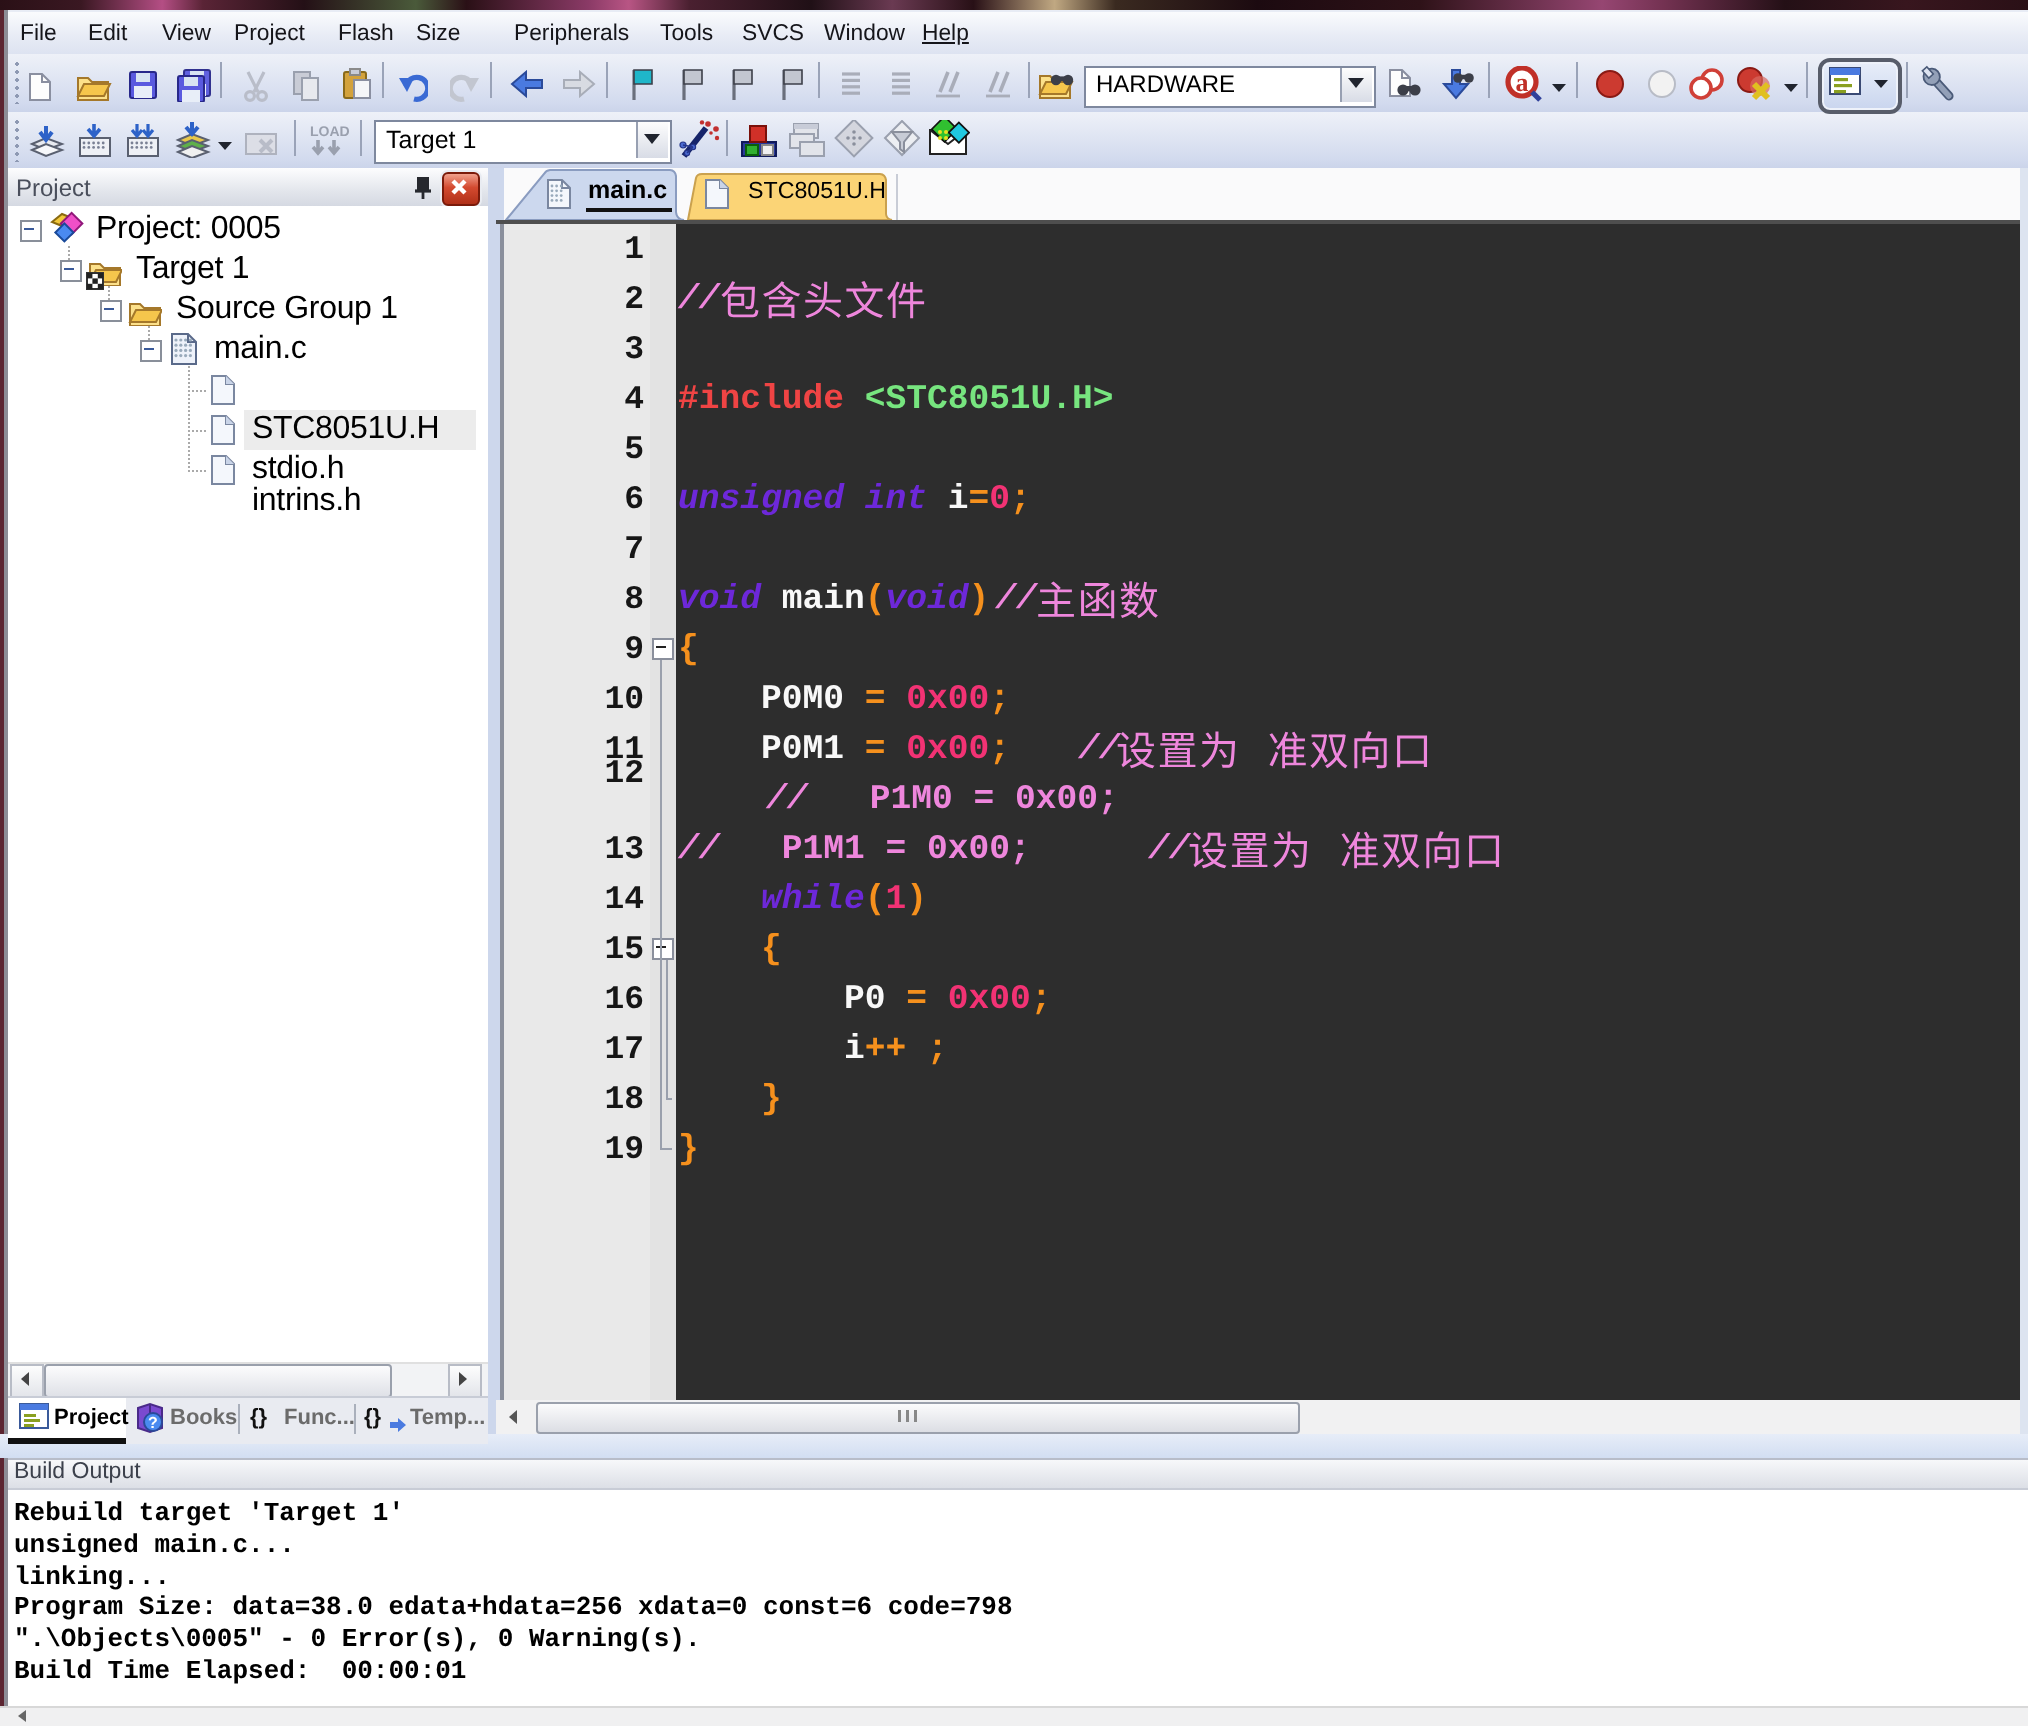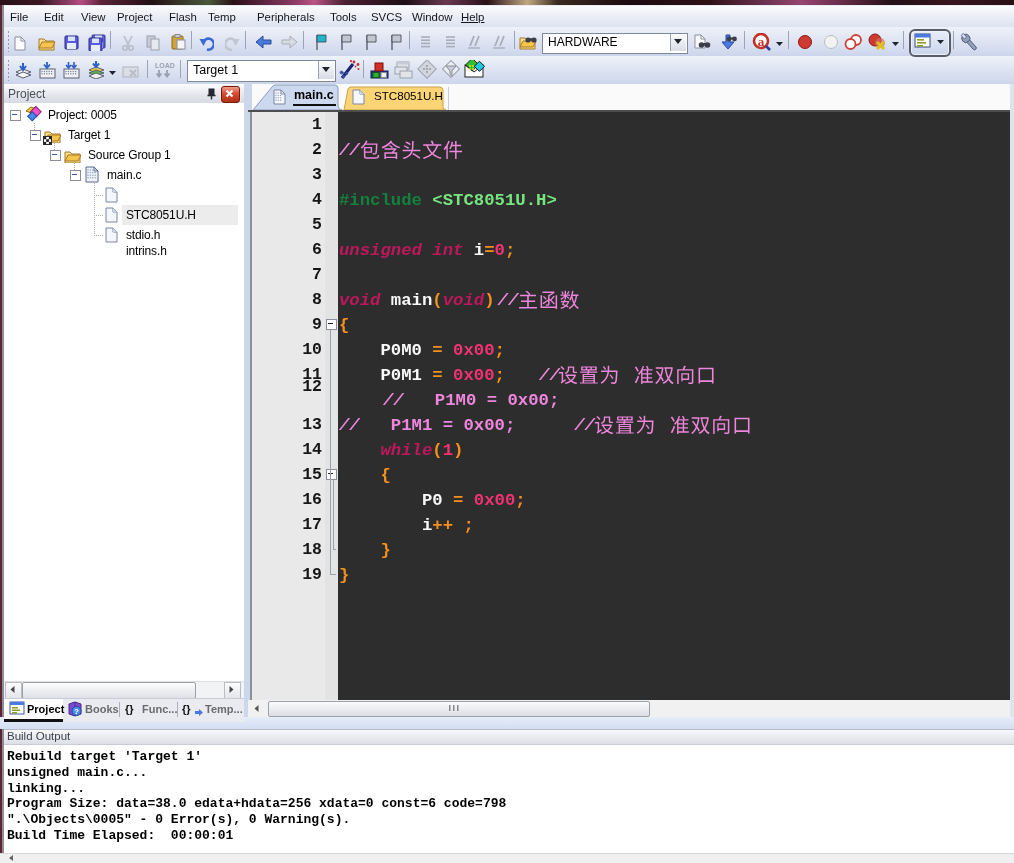--- a/index.html
+++ b/index.html
@@ -3,51 +3,51 @@
 html,body{margin:0;padding:0;background:#fff;}
 body{width:1014px;height:863px;position:relative;overflow:hidden;
  font-family:"Liberation Sans",sans-serif;-webkit-font-smoothing:antialiased;}
 .ab{position:absolute;}
 .menui{position:absolute;top:0;height:22px;line-height:22px;font-size:11.4px;color:#15151a;}
 .tsep{position:absolute;top:4px;width:1px;height:18px;background:#9aa3b8;}
 .grip{position:absolute;top:3px;width:3px;height:20px;
  background-image:radial-gradient(circle,#8e99b3 35%,transparent 40%);background-size:3px 4px;}
 .cl{position:absolute;left:339px;white-space:pre;font-family:"Liberation Mono",monospace;
  font-size:17.3px;font-weight:bold;line-height:25px;height:25px;color:#f8f8f8;}
-.kw{color:#be185d;font-style:italic;}
+.kw{color:#6d28d9;font-style:italic;}
 .cm{color:#ee86dc;}
 .cmi{color:#ee86dc;font-style:italic;}
 .num{color:#f23274;}
 .op{color:#f5901d;}
-.pp{color:#15803d;}
+.pp{color:#ef4444;}
 .str{color:#77e57f;}
 .ln{position:absolute;left:252px;width:70px;text-align:right;font-family:"Liberation Mono",monospace;
  font-size:16.5px;font-weight:bold;line-height:25px;height:25px;color:#161616;}
 .bo{position:absolute;left:7px;white-space:pre;font-family:"Liberation Mono",monospace;
  font-size:13px;font-weight:bold;color:#000;line-height:15.8px;}
-.treelbl{position:absolute;font-size:12px;color:#000;white-space:nowrap;letter-spacing:-0.15px;}
+.treelbl{position:absolute;font-size:16px;color:#000;white-space:nowrap;letter-spacing:-0.15px;}
 .dotv{position:absolute;width:1px;background-image:linear-gradient(#aaa 1px,transparent 1px);background-size:1px 2px;}
 .doth{position:absolute;height:1px;background-image:linear-gradient(90deg,#aaa 1px,transparent 1px);background-size:2px 1px;}
 .ebox{position:absolute;width:9px;height:9px;background:#fff;border:1px solid #898f9a;}
 .ebox:after{content:"";position:absolute;left:1px;top:3px;width:5px;height:1px;background:#3a5a9a;}
 .btab{position:absolute;top:0;height:22px;line-height:21px;font-size:11px;color:#6b6b6b;white-space:nowrap;font-weight:bold;}
 </style></head><body>
 
 <div class="ab" style="left:0;top:0;width:1014px;height:5px;background:
  linear-gradient(90deg, #2a1016 0%, #3a1822 4%, #b44e84 8%, #5a2436 10%, #241016 15%, #4a5a3a 20.5%, #2a1016 23%, #8a3a66 29%, #b85584 31%, #4a2030 34%, #201016 40%, #6a3a52 44%, #281016 48%, #c0a882 52%, #3a2a20 55%, #1c0a10 62%, #2e1218 70%, #964672 79%, #743252 82%, #241016 88%, #38161e 94%, #2a1016 100%);"></div>
 <div class="ab" style="left:0;top:5px;width:1014px;height:1px;background:#e8ecf5;"></div>
 <div class="ab" style="left:0;top:5px;width:2px;height:858px;background:#5c2531;"></div>
 <div class="ab" style="left:2px;top:5px;width:2px;height:858px;background:#8d8d96;"></div>
 <div class="ab" style="left:4px;top:6px;width:1010px;height:21px;background:linear-gradient(#fafbfd,#e7ebf5 60%,#dde3f1);border-bottom:1px solid #cdd4e4;">
     <div class="menui" style="left:6px;">File</div>
     <div class="menui" style="left:40px;">Edit</div>
     <div class="menui" style="left:77px;">View</div>
     <div class="menui" style="left:113px;">Project</div>
     <div class="menui" style="left:165px;">Flash</div>
-    <div class="menui" style="left:204px;">Temp</div>
+    <div class="menui" style="left:204px;">Size</div>
     <div class="menui" style="left:253px;">Peripherals</div>
     <div class="menui" style="left:326px;">Tools</div>
     <div class="menui" style="left:367px;">SVCS</div>
     <div class="menui" style="left:408px;">Window</div>
     <div class="menui" style="left:457px;text-decoration:underline;">Help</div>
   </div>
 <div class="ab" style="left:4px;top:27px;width:1010px;height:29px;background:linear-gradient(#eef1f8,#d2daee 85%,#cbd4ea);border-bottom:1px solid #c2cadf;"></div>
 <div class="ab" style="left:4px;top:56px;width:1010px;height:28px;background:linear-gradient(#eef1f8,#d2daee 85%,#cbd4ea);border-bottom:1px solid #96a0b8;"></div>
 <div class="grip" style="left:7px;top:30px;height:22px;"></div>
 <svg class="ab" style="left:14px;top:36px" width="12" height="15" viewBox="0 0 12 15">

